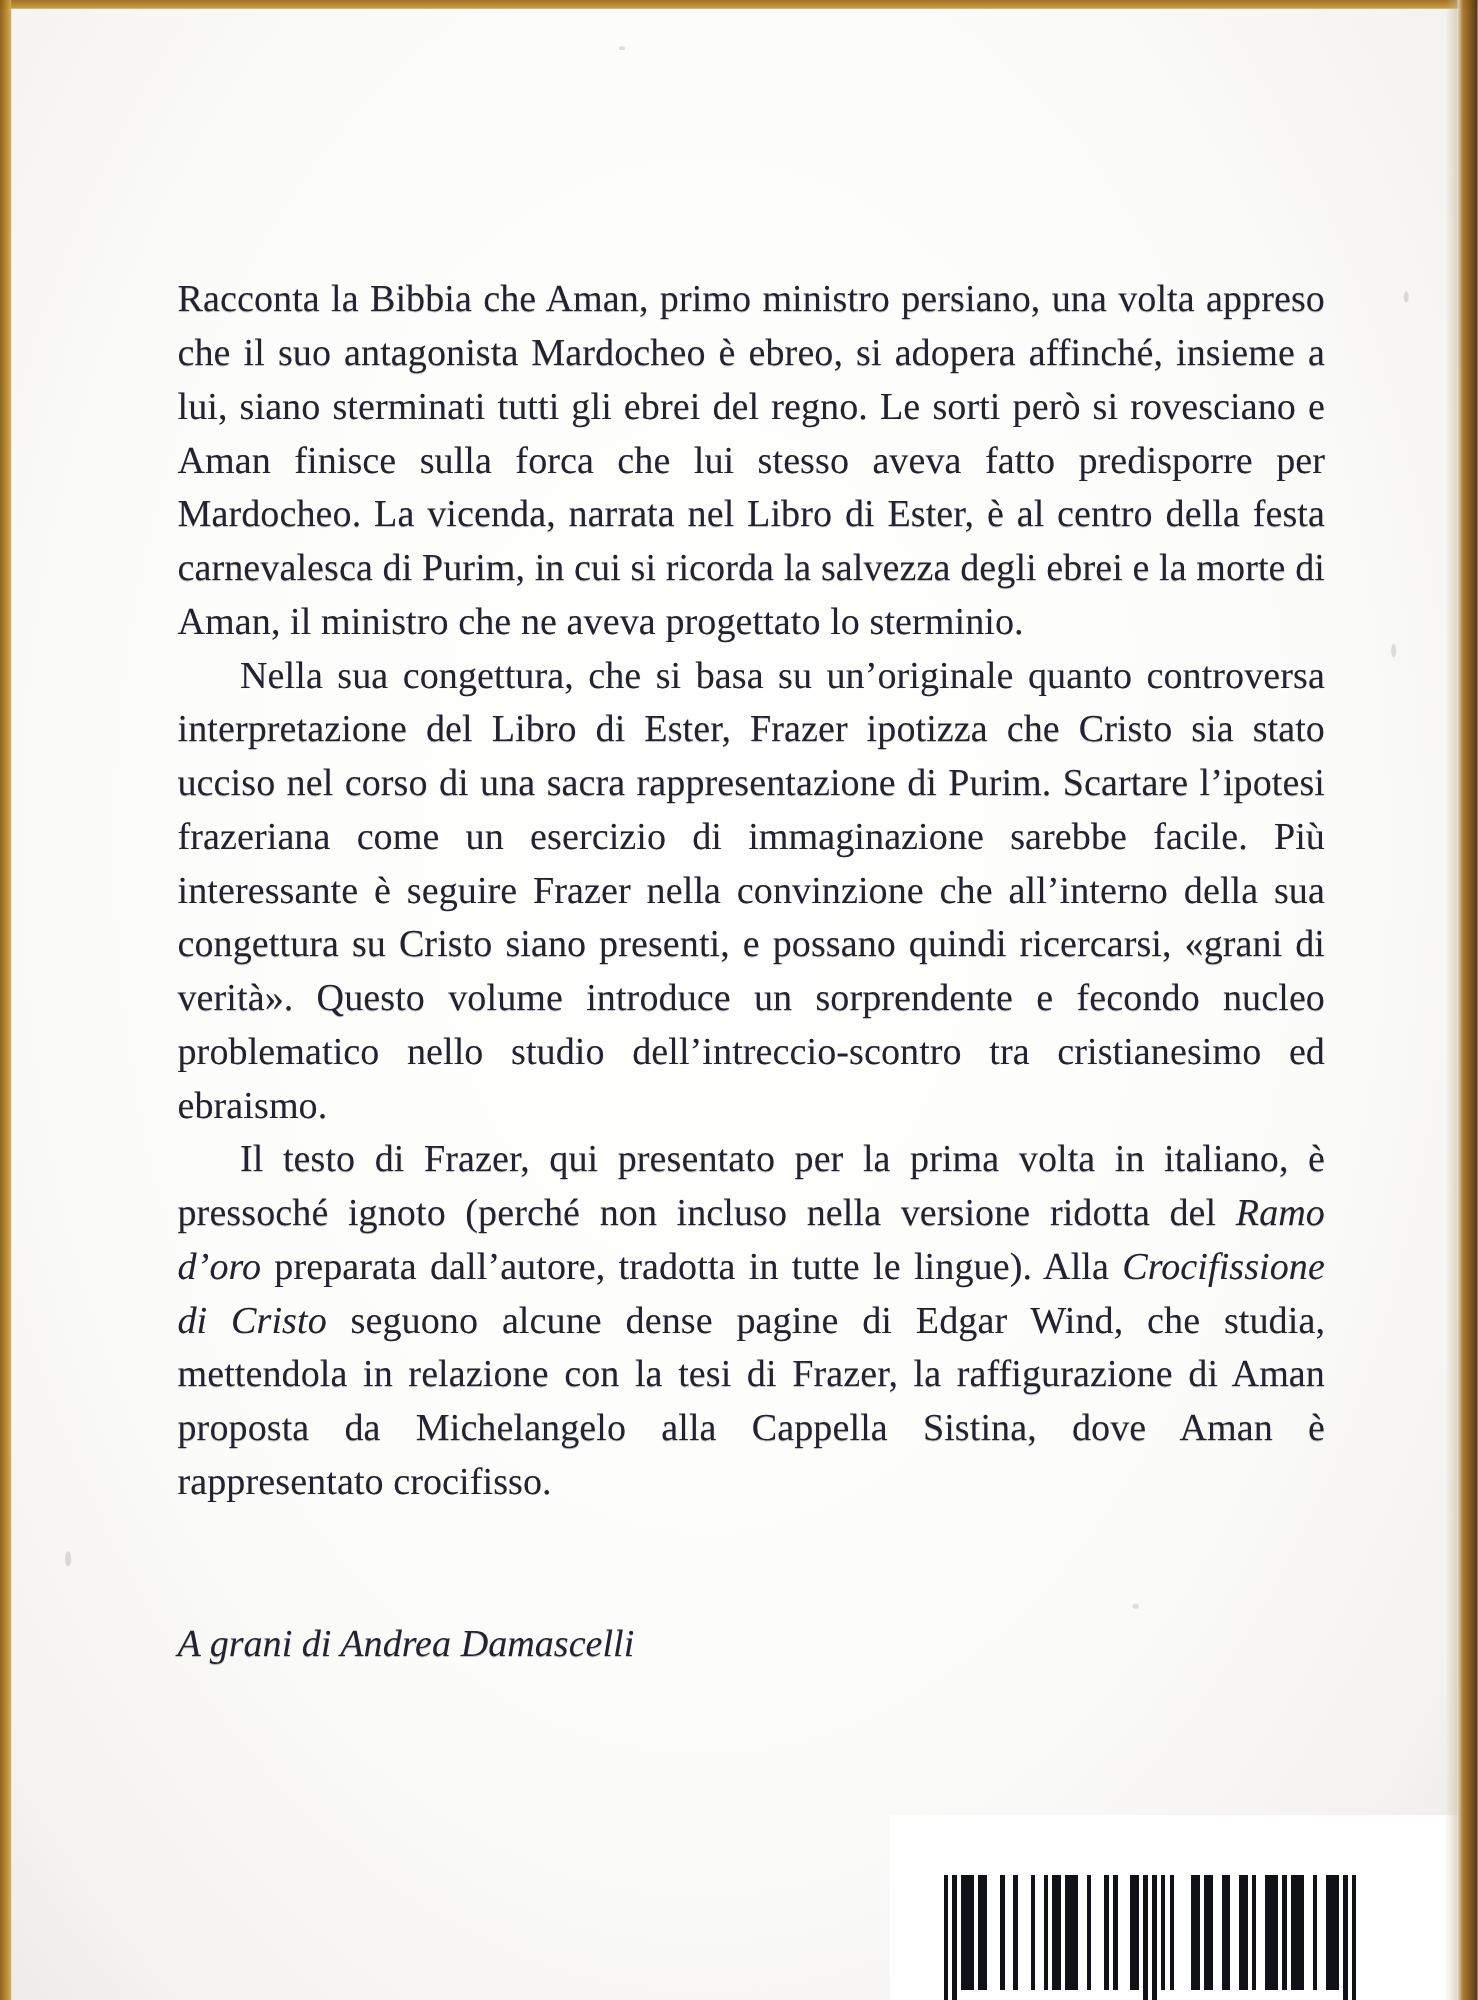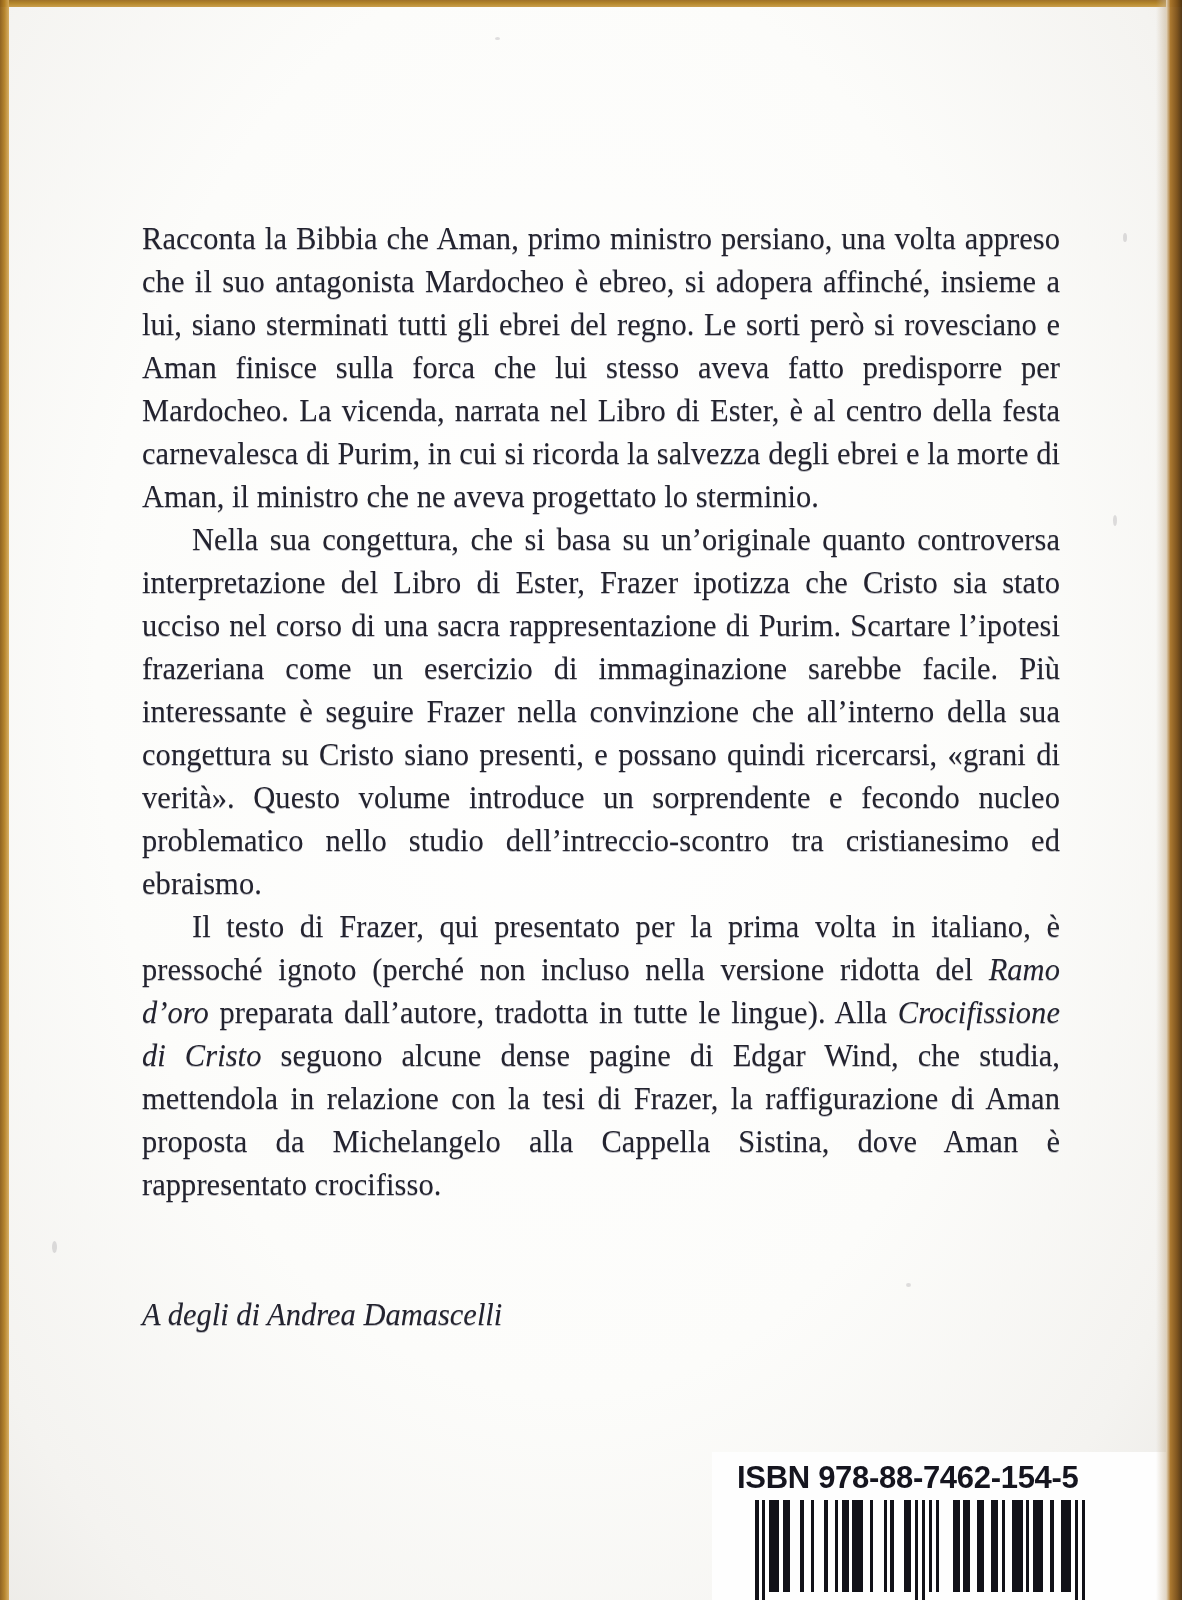--- a/index.html
+++ b/index.html
@@ -145,24 +145,23 @@
   <div class="paper-speck" style="left:1113px; top:515px; width:4px; height:11px;"></div>
   <div class="paper-speck" style="left:52px; top:1241px; width:5px; height:12px;"></div>
   <div class="paper-speck" style="left:906px; top:1283px; width:5px; height:4px;"></div>
 
   <div id="blurb">
     <p class="first" style="text-indent: 0px;"><span>Racconta la Bibbia che Aman, primo ministro persiano, una volta appreso che il suo antagonista Mardocheo è ebreo, si adopera affinché, insieme a lui, siano sterminati tutti gli ebrei del regno. Le sorti però si rovesciano e Aman finisce sulla forca che lui stesso aveva fatto predisporre per Mardocheo. La vicenda, narrata nel Libro di Ester, è al centro della festa carnevalesca di Purim, in cui si ricorda la salvezza degli ebrei e la morte di Aman, il ministro che ne aveva progettato lo sterminio.</span></p>
     <p style="text-indent: 50px;"><span>Nella sua congettura, che si basa su un’originale quanto controversa interpretazione del Libro di Ester, Frazer ipotizza che Cristo sia stato ucciso nel corso di una sacra rappresentazione di Purim. Scartare l’ipotesi frazeriana come un esercizio di immaginazione sarebbe facile. Più interessante è seguire Frazer nella convinzione che all’interno della sua congettura su Cristo siano presenti, e possano quindi ricercarsi, «grani di verità». Questo volume introduce un sorprendente e fecondo nucleo problematico nello studio dell’intreccio-scontro tra cristianesimo ed ebraismo.</span></p>
     <p style="text-indent: 50px;"><span>Il testo di Frazer, qui presentato per la prima volta in italiano, è pressoché ignoto (perché non incluso nella versione ridotta del </span><span class="it">Ramo d’oro</span><span> preparata dall’autore, tradotta in tutte le lingue). Alla </span><span class="it">Crocifissione di Cristo</span><span> seguono alcune dense pagine di Edgar Wind, che studia, mettendola in relazione con la tesi di Frazer, la raffigurazione di Aman proposta da Michelangelo alla Cappella Sistina, dove Aman è rappresentato crocifisso.</span></p>
   </div>
 
-  <div id="editor-line">A degli di Andrea Damascelli</div>
+  <div id="editor-line">A grani di Andrea Damascelli</div>
 
   <div id="barcode-block">
-    <div id="isbn-text">ISBN 978-88-7462-154-5</div>
     <svg id="barcode-bars" viewBox="0 0 330 100" preserveAspectRatio="none" shape-rendering="crispEdges">
         <rect x="0.000" y="0" width="3.543" height="100" fill="#111118"></rect>
         <rect x="6.947" y="0" width="3.543" height="100" fill="#111118"></rect>
         <rect x="13.895" y="0" width="3.543" height="92" fill="#111118"></rect>
         <rect x="17.368" y="0" width="3.543" height="92" fill="#111118"></rect>
         <rect x="20.842" y="0" width="3.543" height="92" fill="#111118"></rect>
         <rect x="27.789" y="0" width="3.543" height="92" fill="#111118"></rect>
         <rect x="31.263" y="0" width="3.543" height="92" fill="#111118"></rect>
         <rect x="45.158" y="0" width="3.543" height="92" fill="#111118"></rect>
         <rect x="55.579" y="0" width="3.543" height="92" fill="#111118"></rect>

